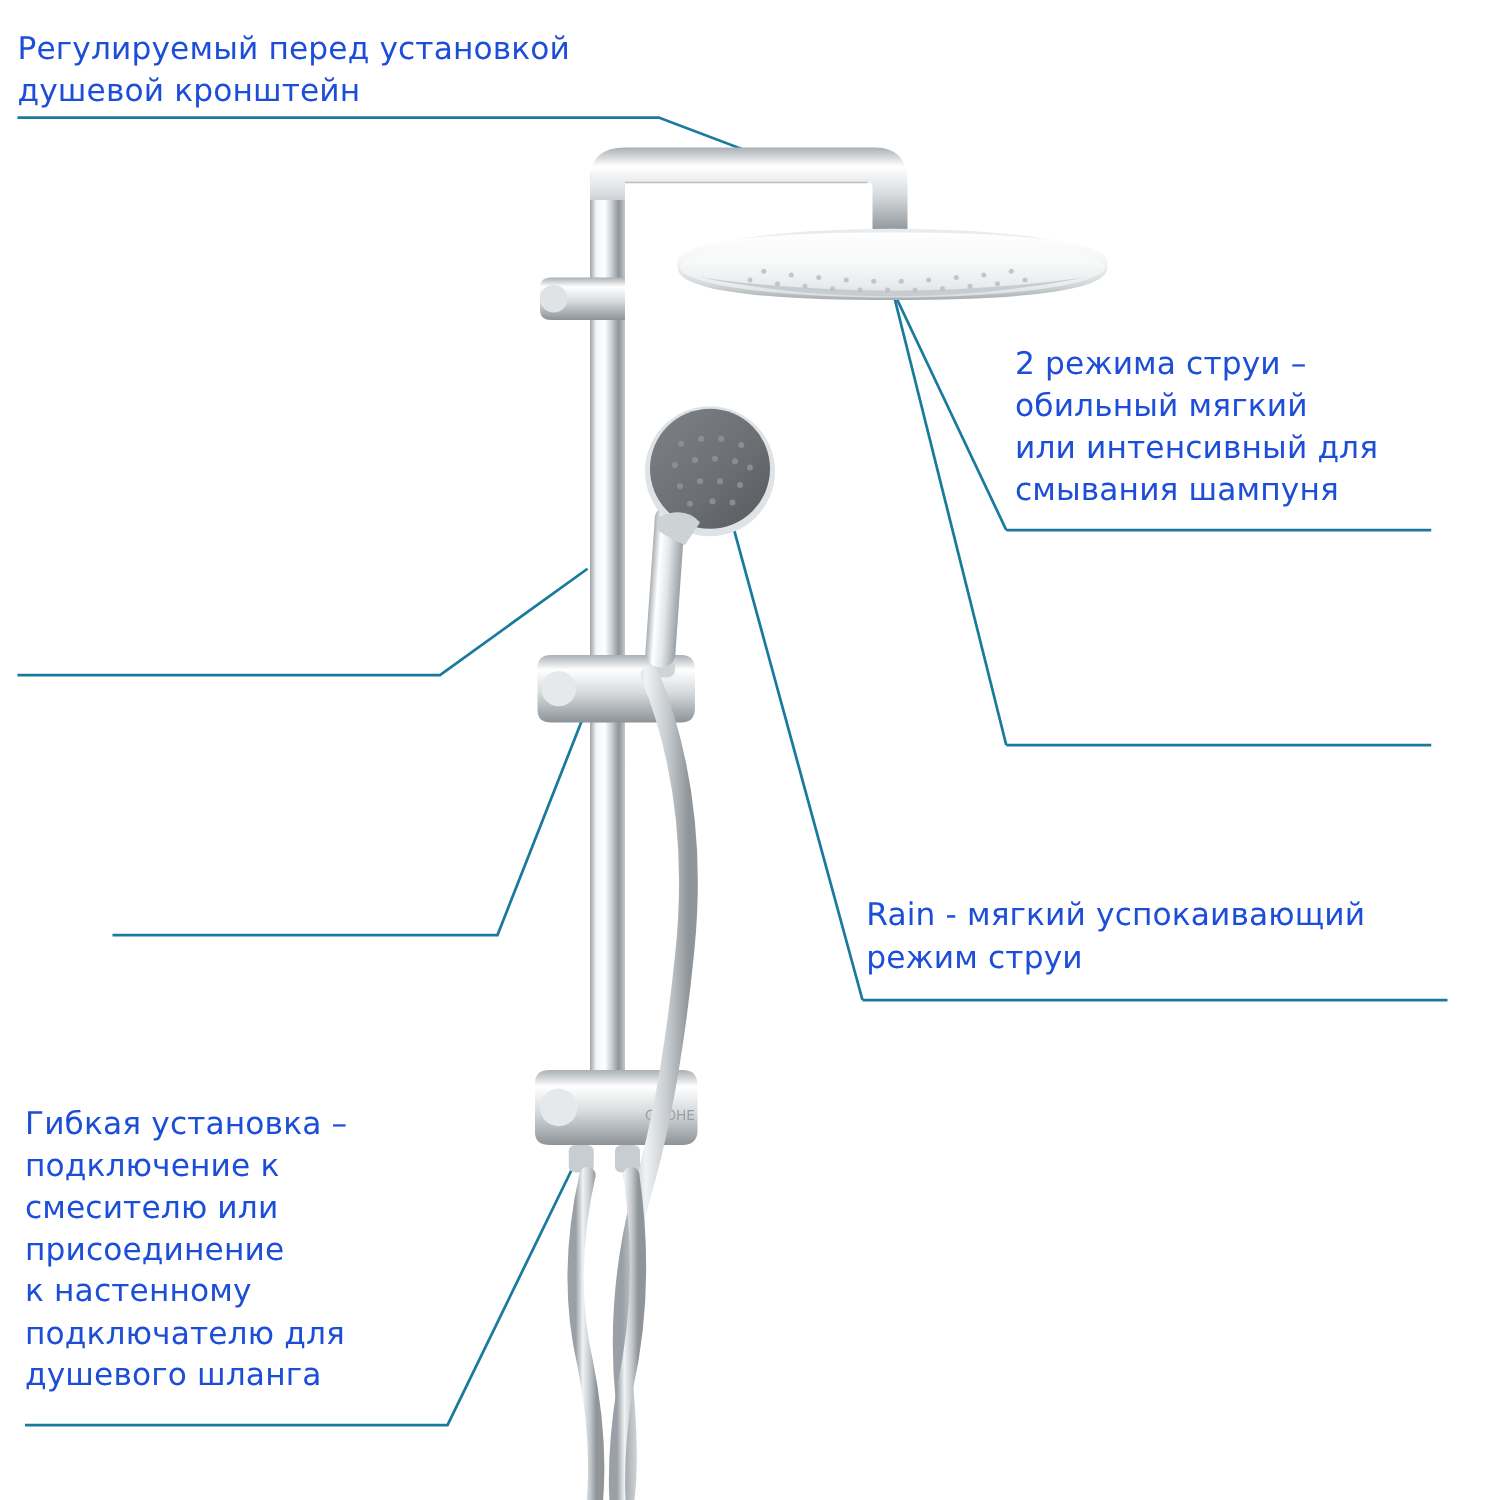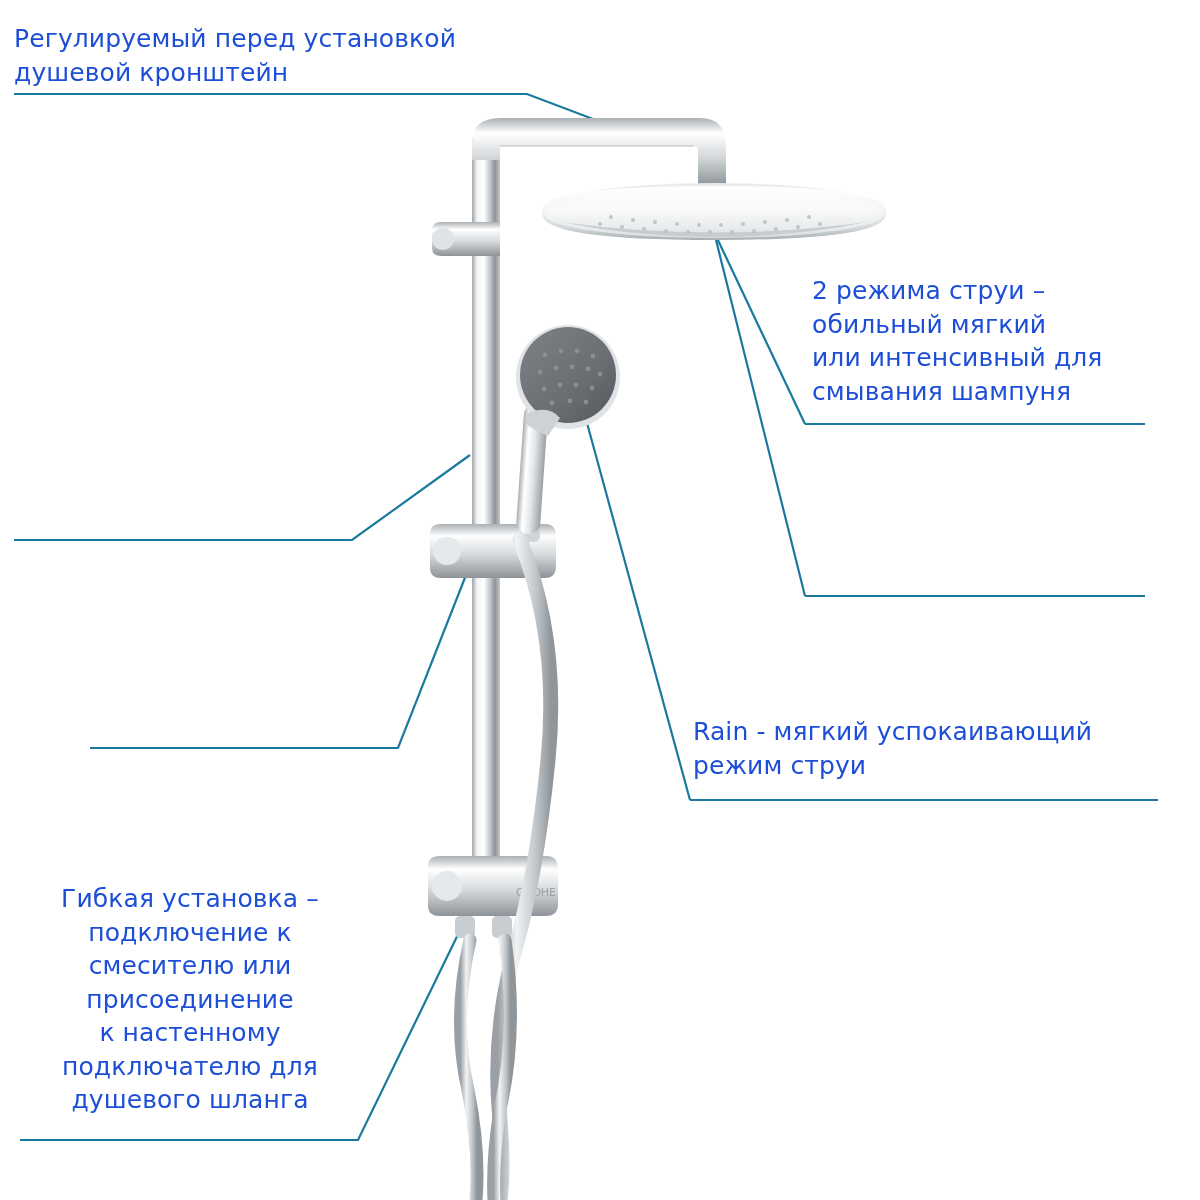--- a/index.html
+++ b/index.html
@@ -180,21 +180,21 @@
 обильный мягкий
 или интенсивный для
 смывания шампуня</div>
 
 
 
 
   <div class="callout" style="left:693px; top:715px; width:480px;">Rain - мягкий успокаивающий
 режим струи</div>
 
-  <div class="callout" style="left:20px; top:882px; width:340px;text-align:center;">Гибкая установка –
+  <div class="callout" style="left:20px; top:882px; width:340px;">Гибкая установка –
 подключение к
 смесителю или
 присоединение
 к настенному
 подключателю для
 душевого шланга</div>
 
 </div>
 
 </body></html>

